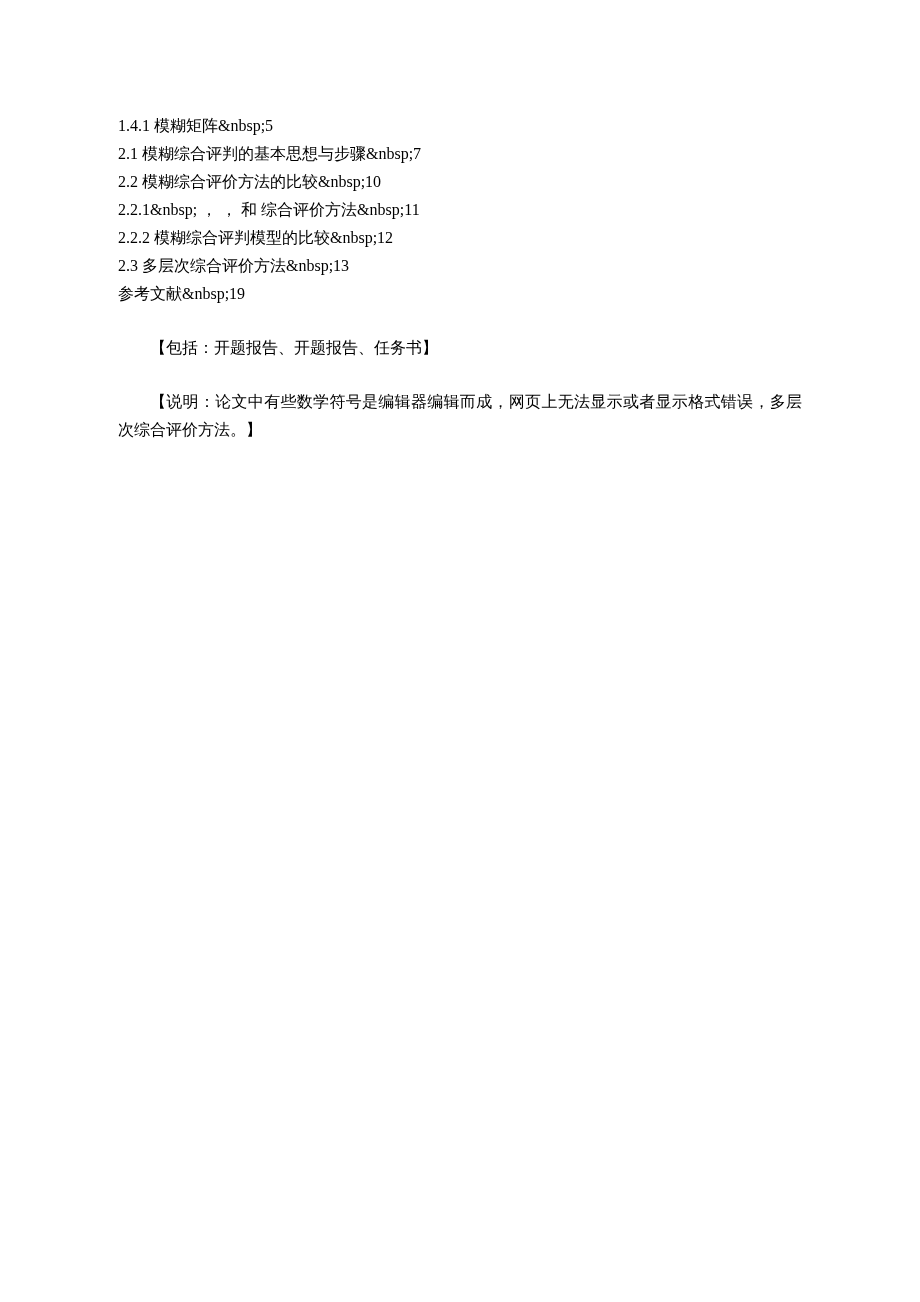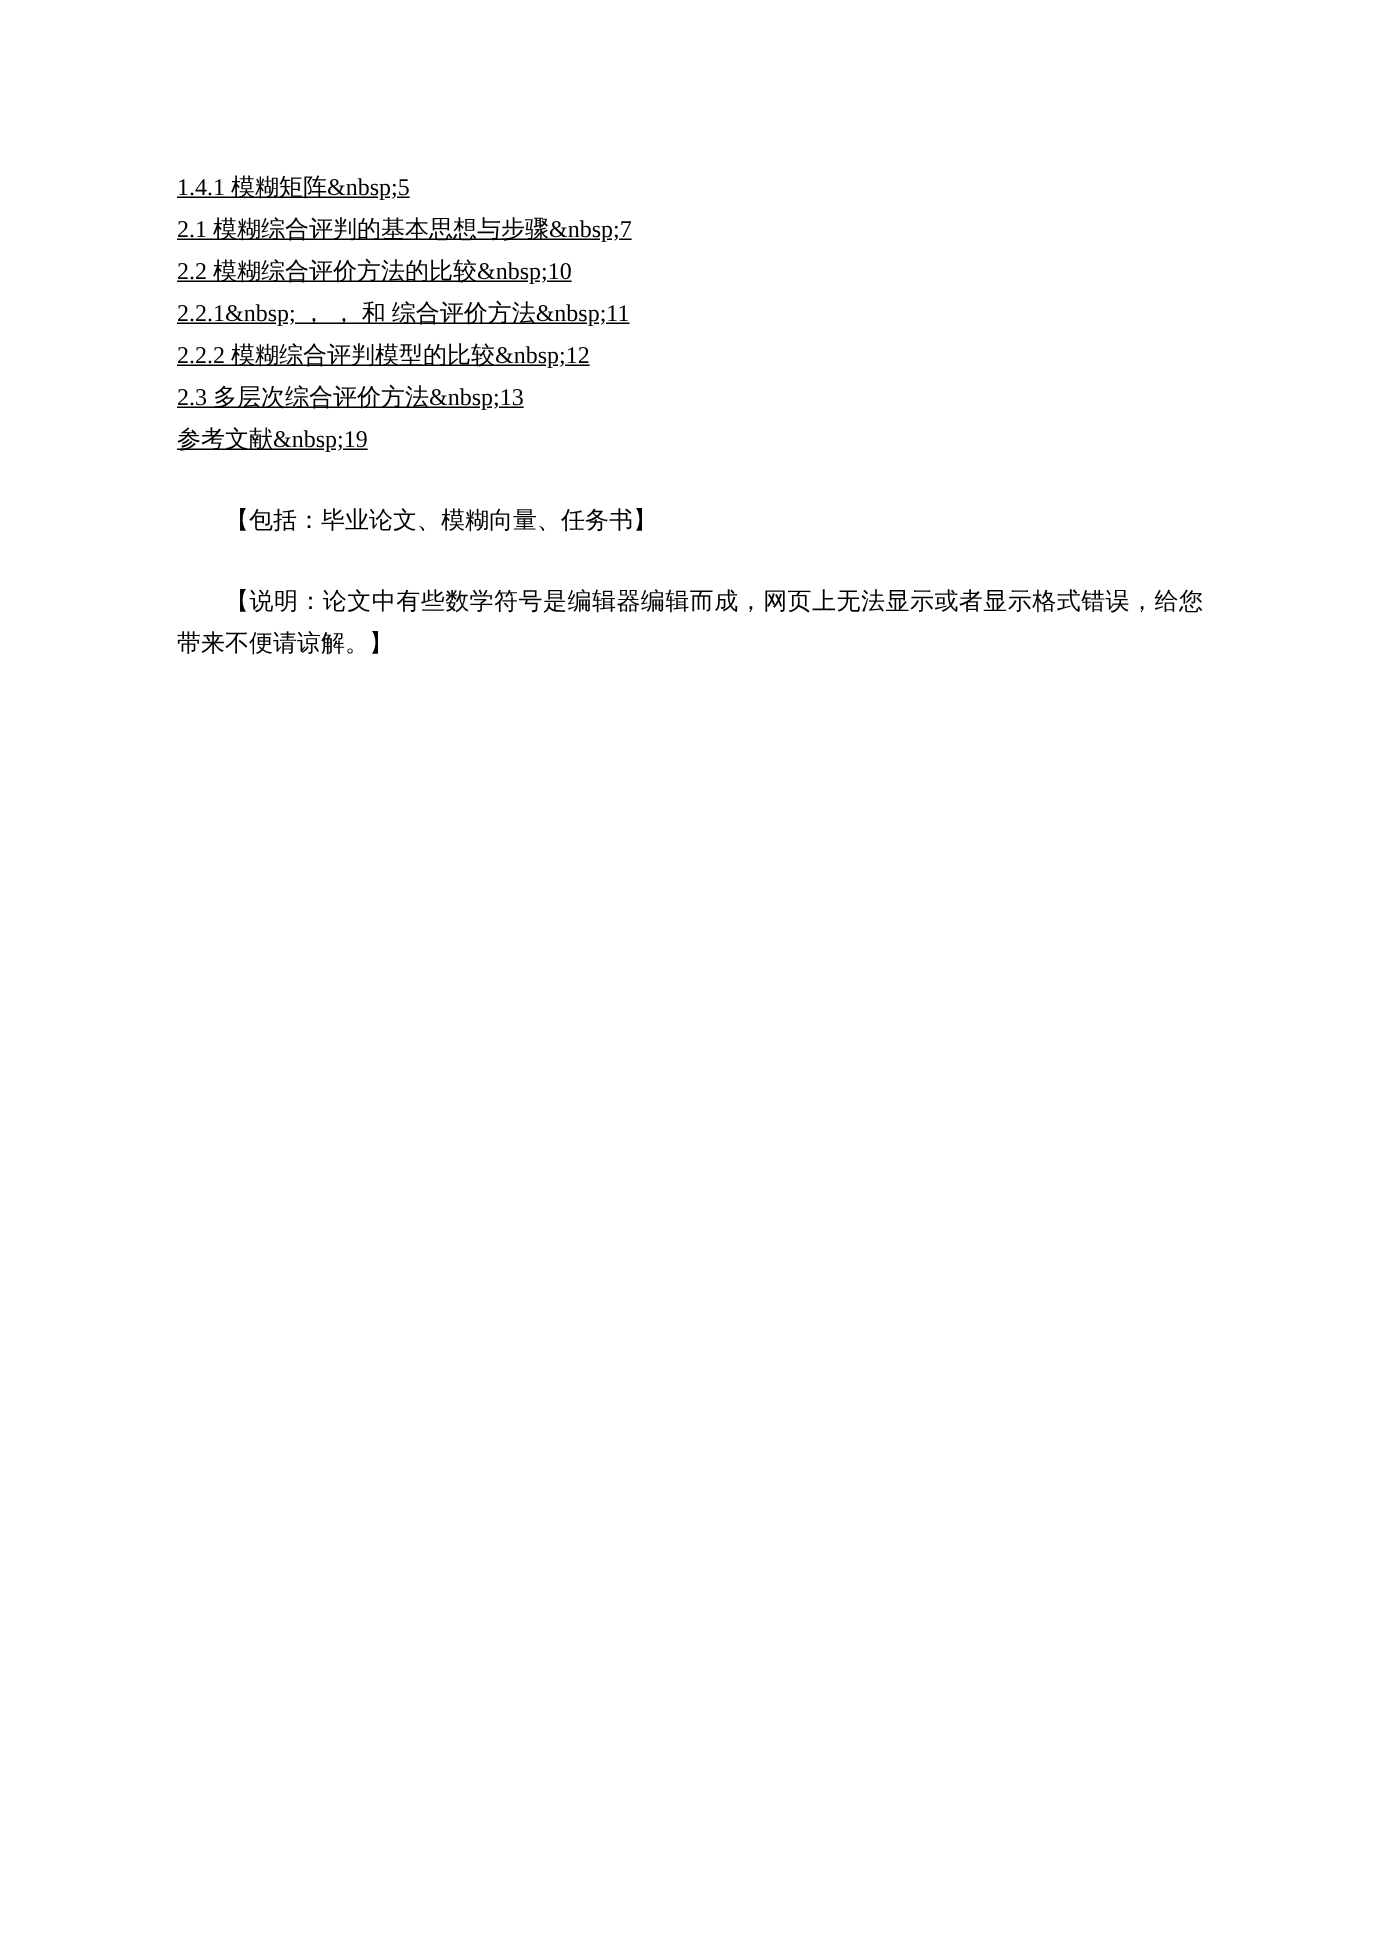--- a/index.html
+++ b/index.html
@@ -8,21 +8,20 @@
     font-family: "SimSun", "宋体", "Songti SC", serif;
     font-size: 16px;
     color: #000;
     line-height: 1.75;
   }
   .page {
     padding: 112px 118px 0 118px;
   }
   .toc-line {
     white-space: nowrap;
-    text-decoration: underline;
   }
   .para {
     margin-top: 26px;
     text-indent: 2em;
     text-align: justify;
   }
 </style>
 </head>
 <body>
 
@@ -31,17 +30,17 @@
   <div>
     <div class="toc-line">1.4.1  模糊矩阵&amp;nbsp;5</div>
     <div class="toc-line">2.1 模糊综合评判的基本思想与步骤&amp;nbsp;7</div>
     <div class="toc-line">2.2 模糊综合评价方法的比较&amp;nbsp;10</div>
     <div class="toc-line">2.2.1&amp;nbsp;  ，  ，  和  综合评价方法&amp;nbsp;11</div>
     <div class="toc-line">2.2.2 模糊综合评判模型的比较&amp;nbsp;12</div>
     <div class="toc-line">2.3 多层次综合评价方法&amp;nbsp;13</div>
     <div class="toc-line">参考文献&amp;nbsp;19</div>
   </div>
 
-  <p class="para">【包括：毕业论文、模糊向量、任务书】</p>
+  <p class="para">【包括：开题报告、开题报告、任务书】</p>
 
-  <p class="para">【说明：论文中有些数学符号是编辑器编辑而成，网页上无法显示或者显示格式错误，给您带来不便请谅解。】</p>
+  <p class="para">【说明：论文中有些数学符号是编辑器编辑而成，网页上无法显示或者显示格式错误，多层次综合评价方法。】</p>
 
 </div>
 
 </body></html>

